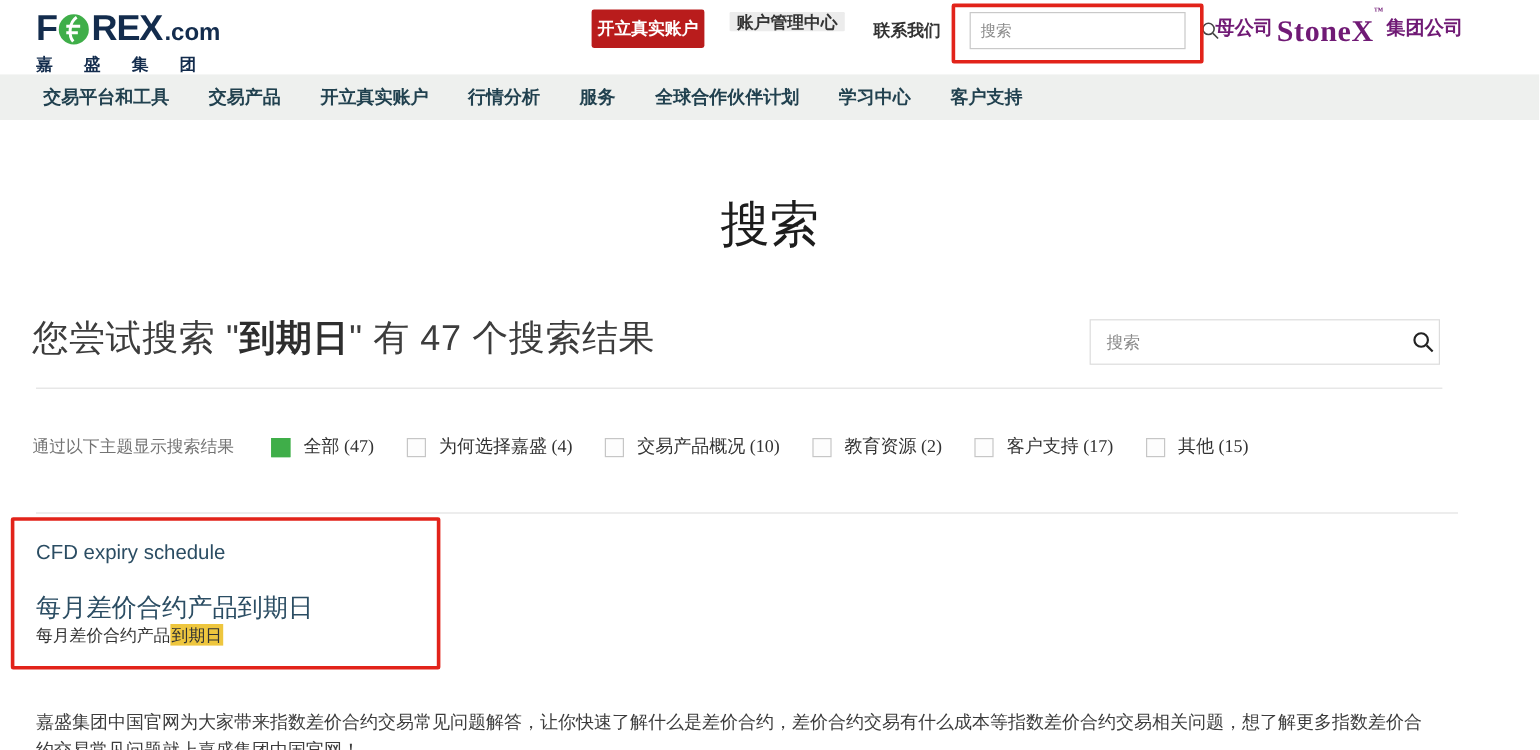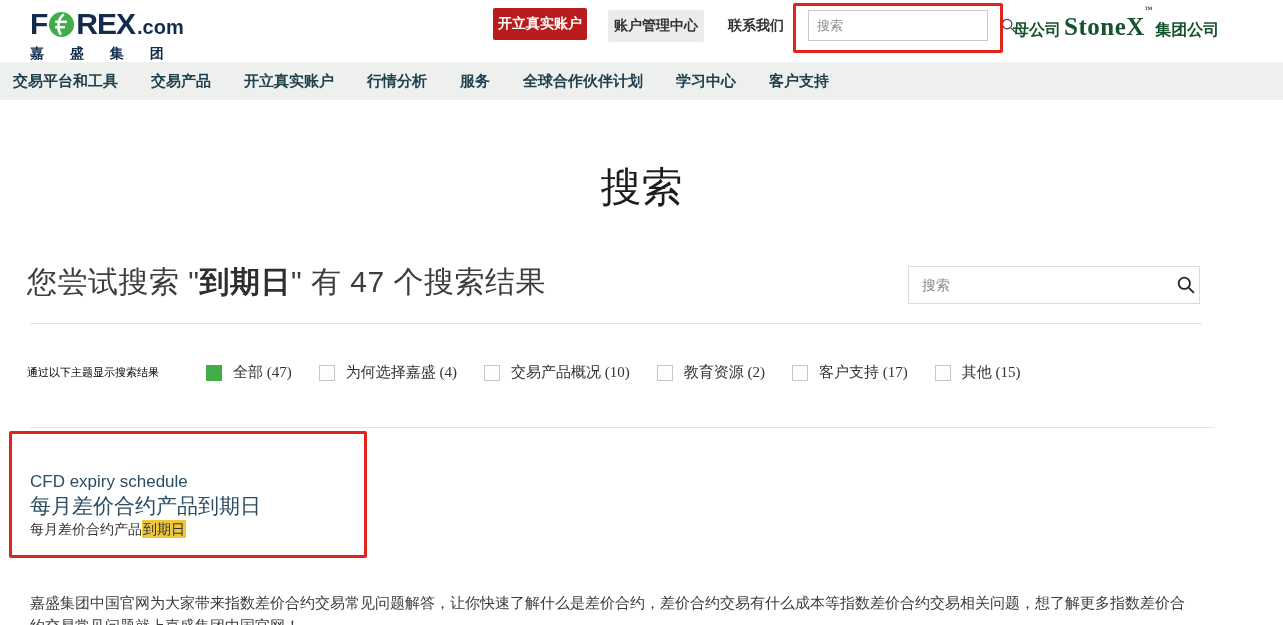--- a/index.html
+++ b/index.html
@@ -11,66 +11,66 @@
   .header { position:absolute; top:0; left:0; width:1283px; height:62px; background:#fff; }
 
   .logo { position:absolute; left:30px; top:6px; cursor:pointer; }
   .logo-top { display:flex; align-items:center; font-weight:bold; color:#132c4d; font-size:30px; letter-spacing:-1px; line-height:30px; }
   .logo-top .o-circle { width:27px; height:27px; margin:0 1px; }
   .logo-top .tld { font-size:20px; letter-spacing:0; margin-left:2px; margin-top:6px; }
   .logo-cn { margin-top:3px; font-size:14px; font-weight:bold; color:#132c4d; letter-spacing:11px; }
 
   .btn-orange { position:absolute; left:493px; top:8px; width:94px; height:32px; background:#b91c1c; color:#fff;
     font-size:14px; font-weight:bold; border:none; border-radius:2px; cursor:pointer; }
-  .btn-gray { position:absolute; left:608px; top:10px; width:96px; height:32px; background:#ececec; color:#333;
+  .btn-gray { position:absolute; left:608px; top:10px; width:96px; height:16px; background:#ececec; color:#333;
     font-size:14px; font-weight:bold; border:none; border-radius:1px; cursor:pointer; }
   .contact { position:absolute; left:728px; top:17px; font-size:14px; font-weight:bold; color:#333; text-decoration:none; cursor:pointer;font-family:Liberation Serif, serif; }
 
   .search-wrap-top { position:absolute; left:808px; top:10px; width:180px; height:31px; border:1px solid #c9c9c9; background:#fff; display:flex; align-items:center; }
   .search-wrap-top input { flex:1; border:none; outline:none; font-size:13px; padding:0 8px; color:#333; background:transparent; font-family:inherit; }
   .search-wrap-top input::placeholder { color:#8a8a8a; }
   .search-icon-btn { width:26px; height:100%; background:transparent; border:none; display:flex; align-items:center; justify-content:center; cursor:pointer; }
 
-  .parent-co { position:absolute; left:1013px; top:13px; display:flex; align-items:flex-end; color:#14532d; white-space:nowrap; }
+  .parent-co { position:absolute; left:1013px; top:13px; display:flex; align-items:flex-start; color:#701a75; white-space:nowrap; }
   .parent-prefix, .parent-suffix { font-size:16px; font-weight:bold; }
   .parent-brand { font-family:"Liberation Serif","DejaVu Serif",serif; font-size:25px; font-weight:bold; margin:0 2px 0 3px; letter-spacing:0.5px; }
   .parent-mark { font-size:8px; vertical-align:top; position:relative; top:-8px; }
 
   
-  .navbar { position:absolute; top:62px; left:0; width:1283px; height:38px; background:#eef0ee; display:flex; align-items:center; padding-left:13px; gap:33px; }
+  .navbar { position:absolute; top:62px; left:0; width:1283px; height:38px; background:#eef0ee; display:flex; align-items:center; padding-left:36px; gap:33px; }
   .nav-item { font-size:15px; font-weight:bold; color:#21414f; text-decoration:none; cursor:pointer; white-space:nowrap; }
 
   
   .page-title { position:absolute; top:160px; left:0; width:1283px; text-align:center; font-size:41px; font-weight:400; color:#1d1d1d; }
 
   .summary { position:absolute; left:27px; top:262px; font-size:30px; font-weight:300; color:#3d3d3d; letter-spacing:0.5px; }
   .summary .term { font-weight:600; color:#2e2e2e; }
 
   .search-wrap-main { position:absolute; left:908px; top:266px; width:292px; height:38px; border:1px solid #dcdcdc; background:#fff; display:flex; align-items:center; }
   .search-wrap-main input { flex:1; border:none; outline:none; font-size:14px; padding:0 13px; color:#333; background:transparent; font-family:inherit; }
   .search-wrap-main input::placeholder { color:#8a8a8a; }
 
   .divider { position:absolute; left:30px; width:1172px; height:1px; background:#e2e2e2; }
   .divider-1 { top:323px; }
   .divider-2 { top:427px; width:1185px; }
 
   .filters { position:absolute; left:27px; top:363px; display:flex; align-items:center; gap:27px; }
-  .filters-label { font-size:11px; color:#000000; margin-right:20px; }
+  .filters-label { font-size:14px; color:#737373; margin-right:4px; }
   .filter-opt { display:flex; align-items:center; gap:11px; cursor:pointer; }
   .cb { width:16px; height:16px; border:1px solid #c6c6c6; background:#fdfdfd; display:inline-block; }
   .cb.checked { background:#3fae49; border-color:#3fae49; }
   .filter-opt span.lbl { font-size:15px; color:#333;font-family:Liberation Serif, serif; }
 
   
   .anno { position:absolute; border:3px solid #e2231a; border-radius:2px; pointer-events:none; }
   .anno-search { left:793px; top:3px; width:210px; height:50px; }
   .anno-result { left:9px; top:431px; width:358px; height:127px; }
 
   
-  .result-1-eyebrow { position:absolute; left:30px; top:472px; font-size:17px; color:#2b4d63; cursor:pointer;text-align:center; }
+  .result-1-eyebrow { position:absolute; left:30px; top:451px; font-size:17px; color:#2b4d63; cursor:pointer;text-align:center; }
   .result-1-title   { position:absolute; left:30px; top:492px; font-size:21px; font-weight:400; color:#2b4d63; cursor:pointer; }
   .result-1-snippet { position:absolute; left:30px; top:521px; font-size:14px; color:#333; }
   .hl { background:#eec63e; padding:1px 1px; }
 
   .result-2-title { position:absolute; left:30px; top:560px; font-size:21px; font-weight:400; color:#203d4a; cursor:pointer; }
   .result-2-desc  { position:absolute; left:30px; top:591px; width:1165px; font-size:15px; line-height:23px; color:#3c3c3c; }
 </style>
 </head>
 <body>
 

